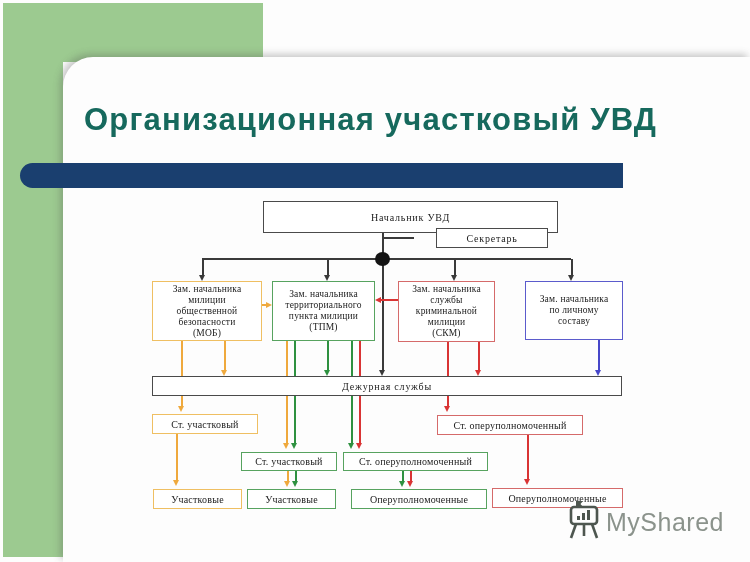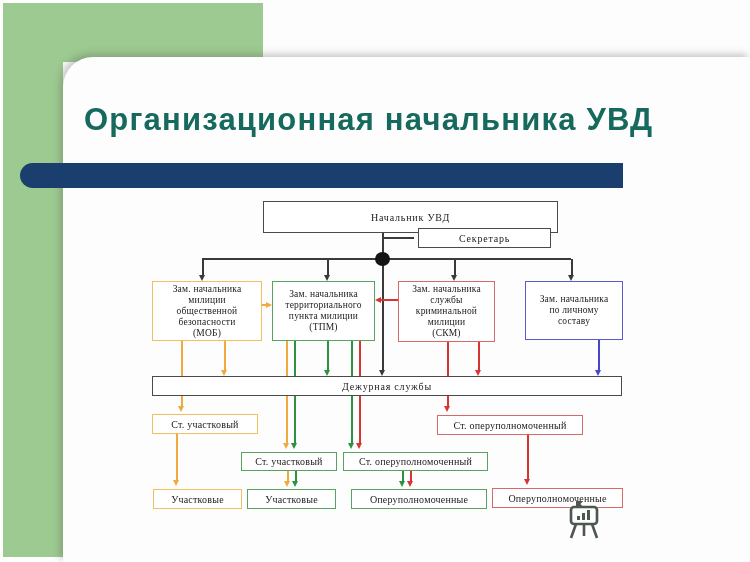--- a/index.html
+++ b/index.html
@@ -47,21 +47,21 @@
 </style>
 </head>
 <body>
 
 <div id="slide">
 
   <div class="green-strip"></div>
   <div class="green-block"></div>
   <div class="white-card"></div>
 
-  <div class="slide-title">Организационная начальника УВД</div>
+  <div class="slide-title">Организационная участковый УВД</div>
   <div class="title-bar"></div>
 
   <div>
 
     <i class="vl ck" style="left:382px;top:220px;height:39px"></i>
     <i class="hl ck" style="left:383px;top:237px;width:31px"></i>
     <i class="hl ck" style="left:202px;top:258px;width:369px"></i>
     <i class="vl ck" style="left:202px;top:259px;height:16px"></i>
     <i class="vl ck" style="left:327px;top:259px;height:16px"></i>
     <i class="vl ck" style="left:454px;top:259px;height:16px"></i>
@@ -113,21 +113,21 @@
     <i class="ad cy" style="left:283.5px;top:481px"></i>
     <i class="ad cg" style="left:291.5px;top:481px"></i>
     <i class="ad cg" style="left:398.5px;top:481px"></i>
     <i class="ad cr" style="left:406.5px;top:481px"></i>
     <i class="ad cr" style="left:523.5px;top:479px"></i>
   </div>
 
   <div class="dot"></div>
 
   <div class="node sp" style="left:263px;top:201px;width:295px;height:32px">Начальник УВД</div>
-  <div class="node sp" style="left:418px;top:228px;width:133px;height:20px">Секретарь</div>
+  <div class="node sp" style="left:436px;top:228px;width:112px;height:20px">Секретарь</div>
 
   <div class="node dep b-y" style="left:152px;top:281px;width:110px;height:60px">Зам. начальника
 милиции
 общественной
 безопасности
 (МОБ)</div>
   <div class="node dep b-g" style="left:272px;top:281px;width:103px;height:60px">Зам. начальника
 территориального
 пункта милиции
 (ТПМ)</div>
@@ -159,15 +159,16 @@
         <rect x="5" y="7" width="26" height="17" rx="3" stroke="#4d564f" stroke-width="2.6"></rect>
         <rect x="11" y="16" width="3" height="4" fill="#4d564f"></rect>
         <rect x="16" y="13" width="3" height="7" fill="#4d564f"></rect>
         <rect x="21" y="10" width="3" height="10" fill="#4d564f"></rect>
         <path d="M10 7 L10 1 L17 1 L14.5 4 L17 7 Z" fill="#4d564f"></path>
         <line x1="10" y1="24" x2="5" y2="38" stroke="#4d564f" stroke-width="2.6"></line>
         <line x1="26" y1="24" x2="31" y2="38" stroke="#4d564f" stroke-width="2.6"></line>
         <line x1="18" y1="24" x2="18" y2="36" stroke="#4d564f" stroke-width="2.6"></line>
       </svg>
     </span>
+    <span class="wm-text">MyShared</span>
   </div>
 
 </div>
 
 </body></html>

